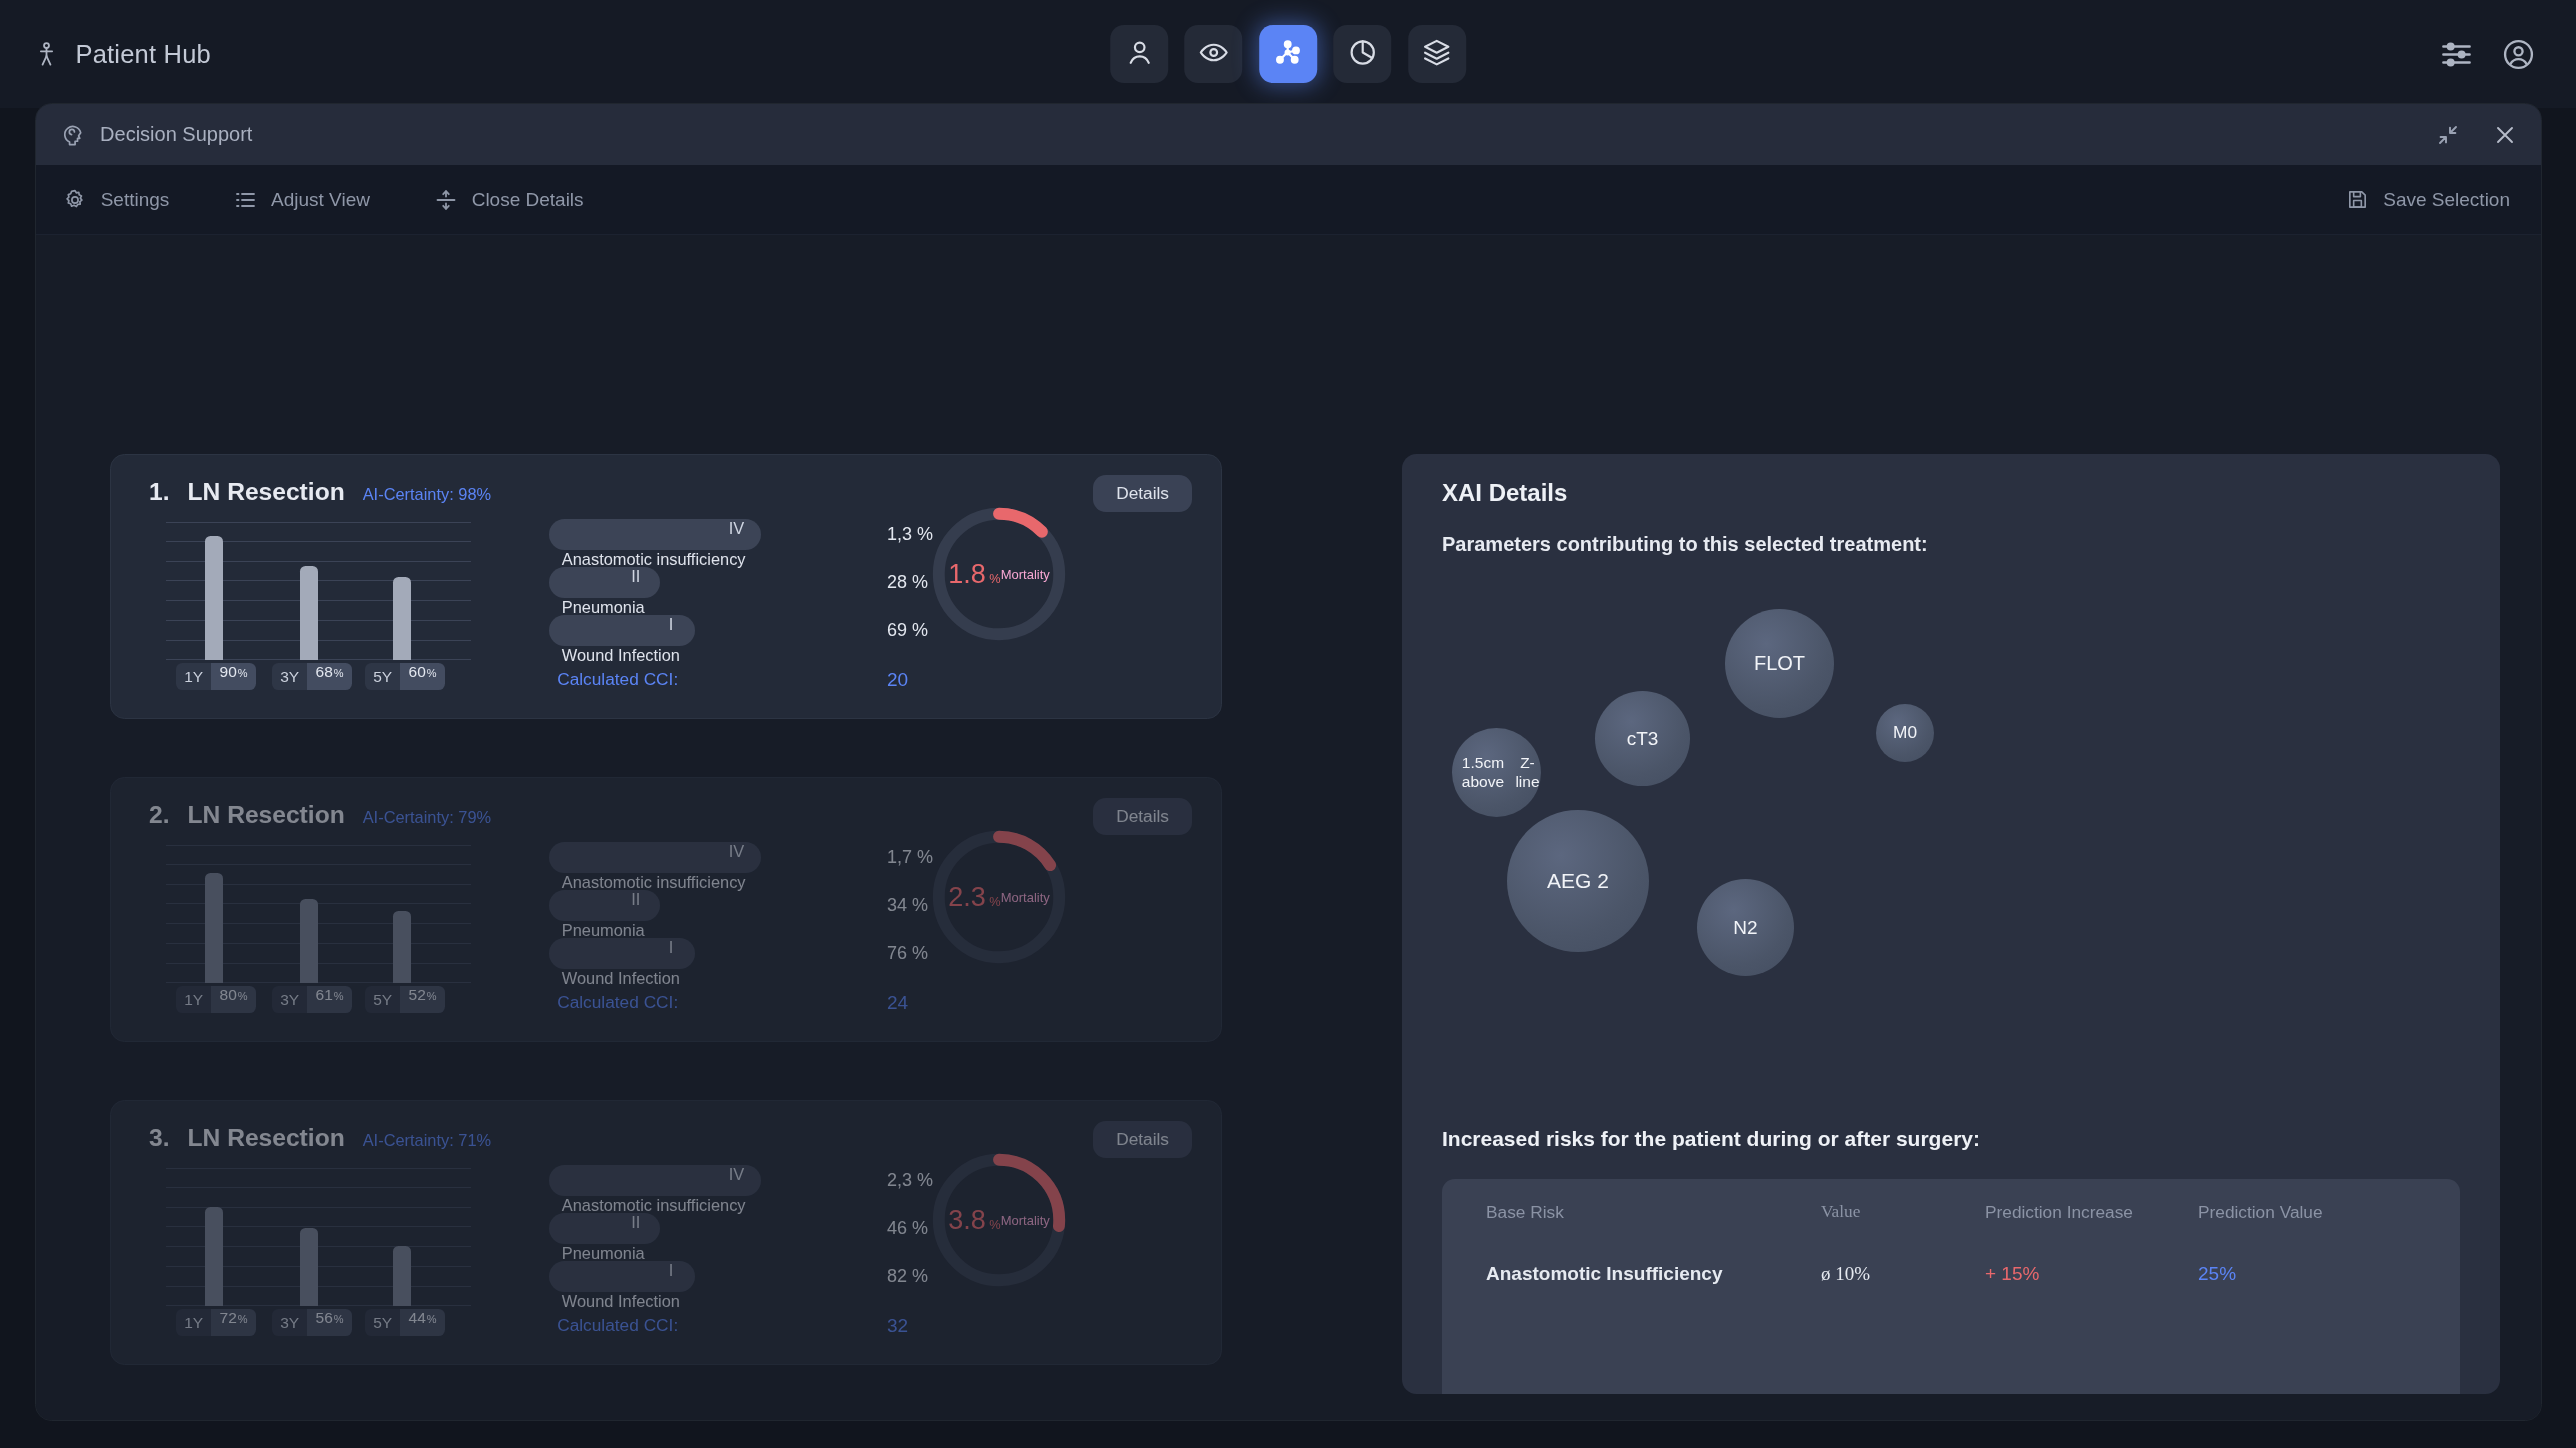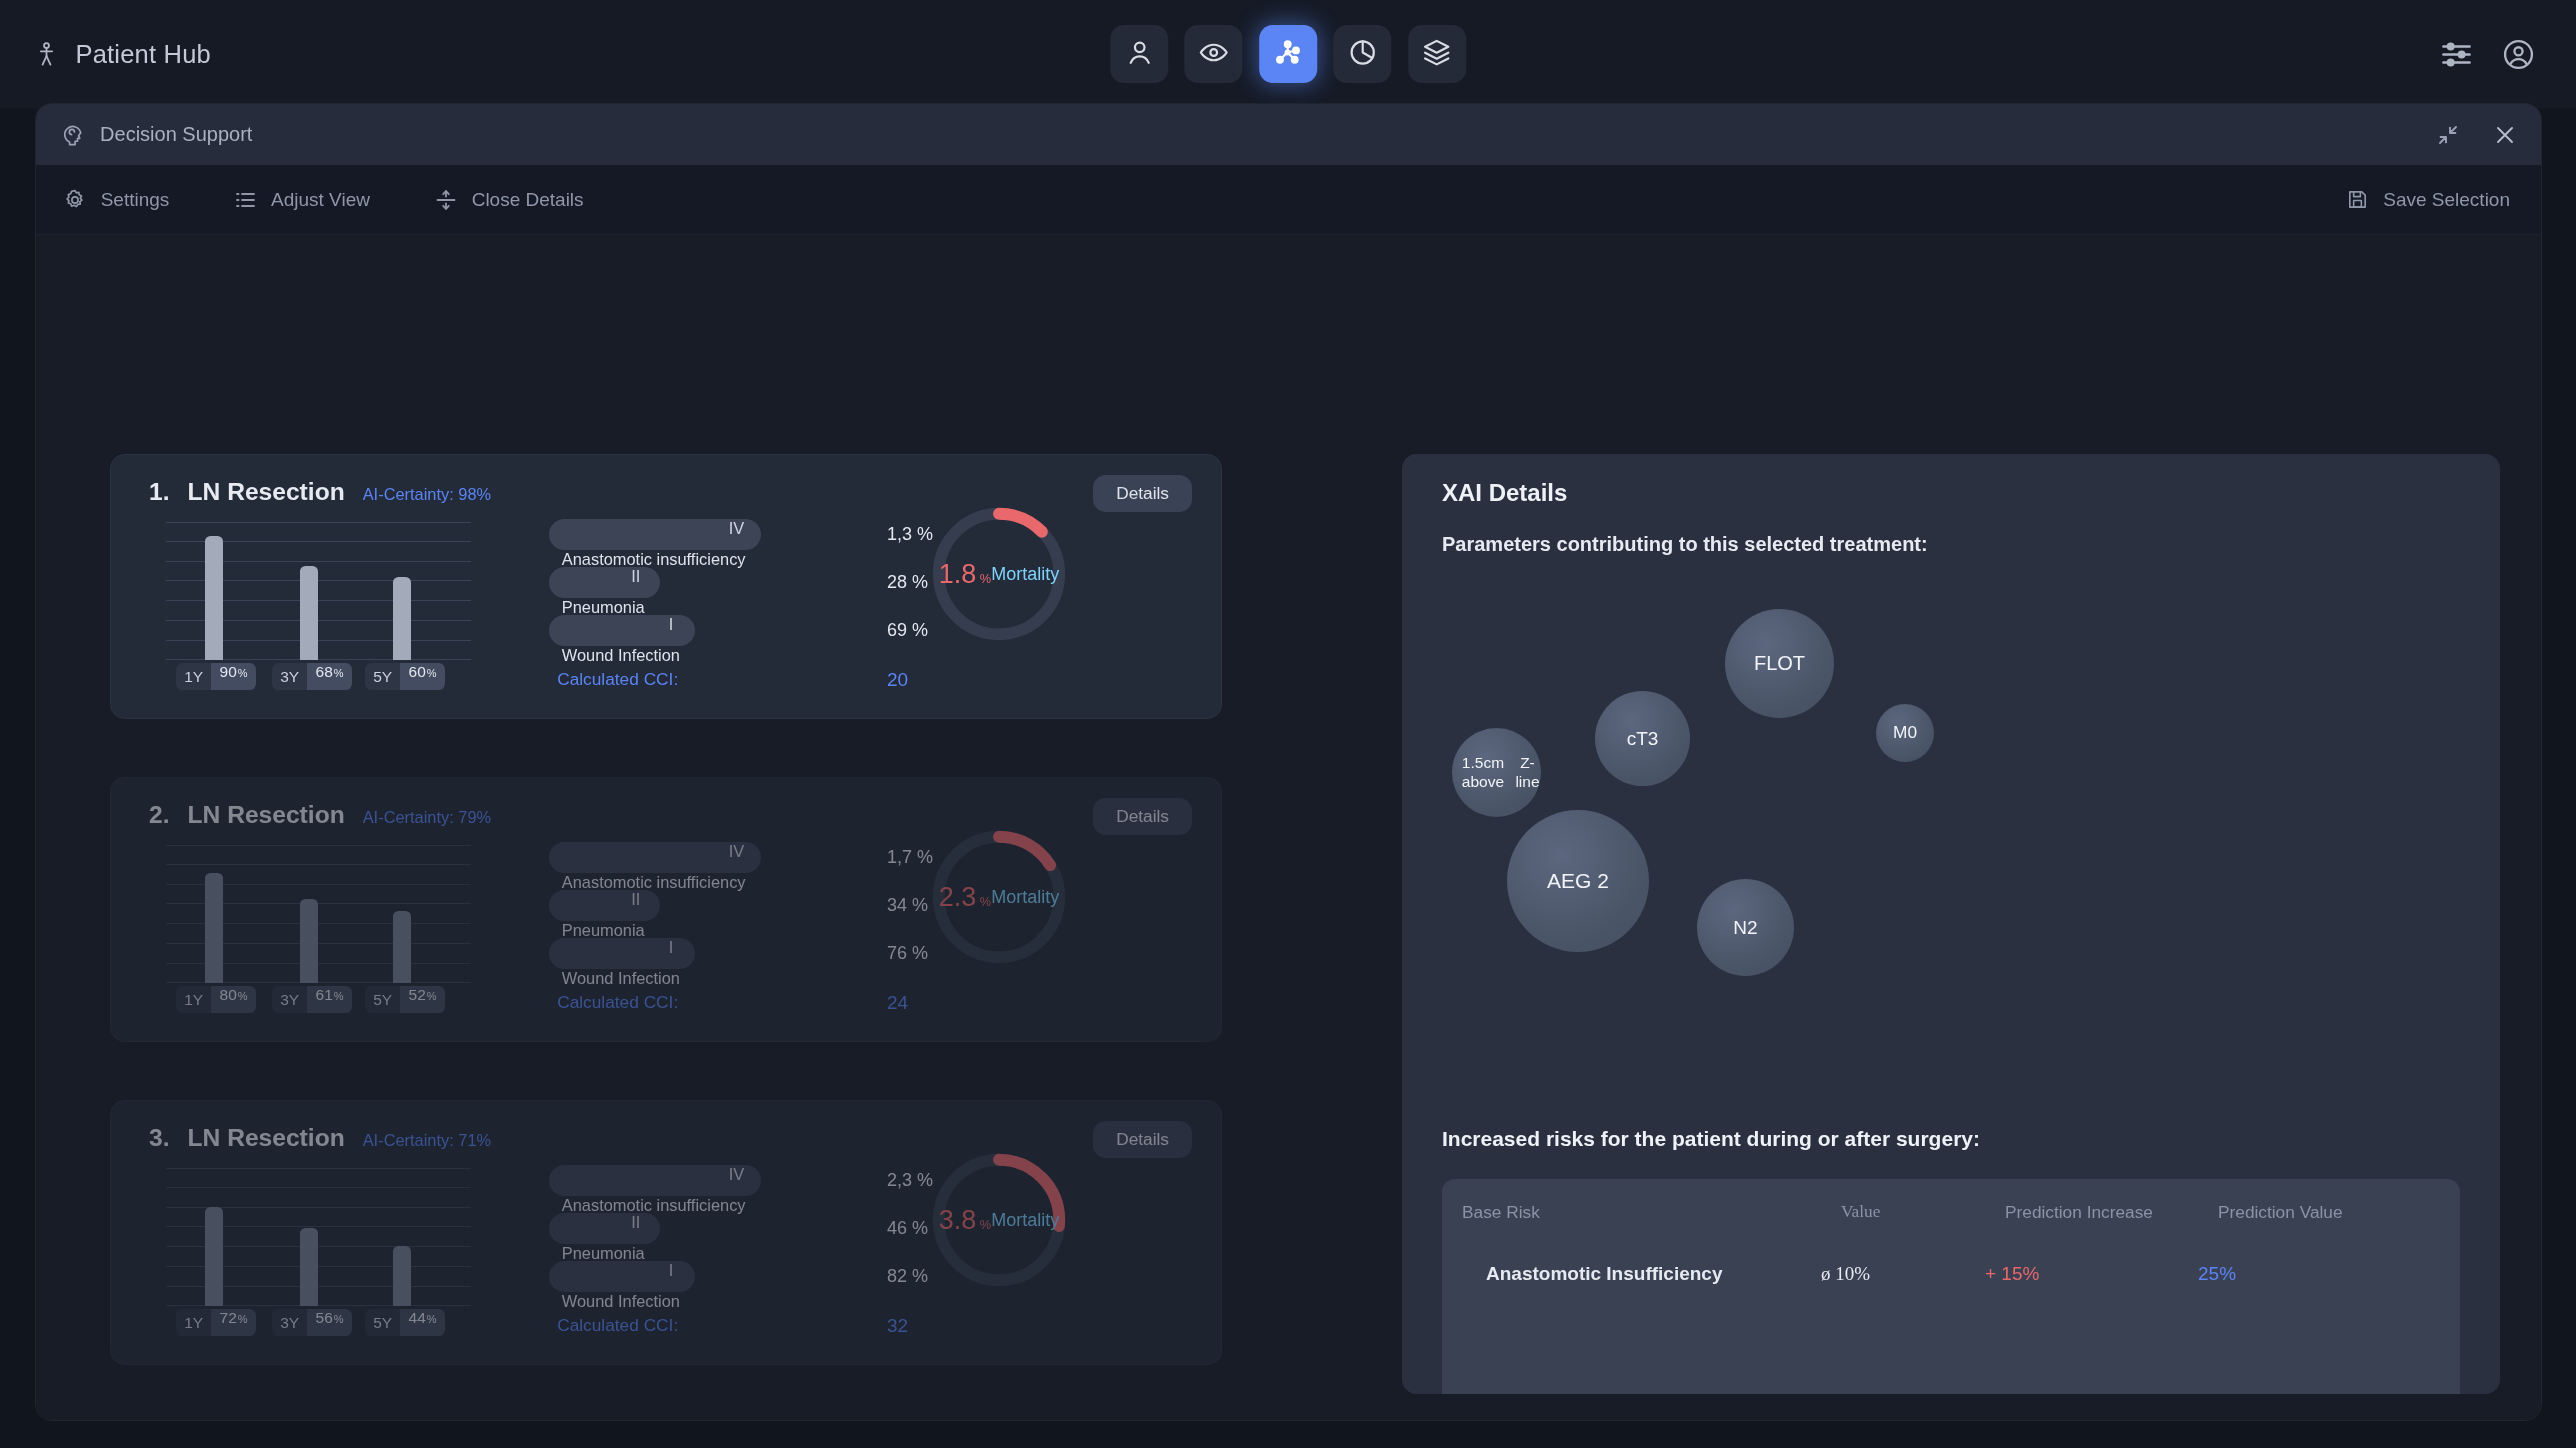--- a/index.html
+++ b/index.html
@@ -334,22 +334,22 @@
   }
   .donut-num {
     font-size: 27px;
     color: #e8686c;
     display: flex;
     align-items: baseline;
     gap: 3.6px;
   }
   .donut-num small { font-size: 12.8px; }
   .donut-label {
-    font-size: 18px;
-    color: #7dd3fc;
+    font-size: 13px;
+    color: #f9a8d4;
     margin-top: 1px;
   }
 
   
   .xai {
     position: absolute;
     left: 1366px; top: 219px;
     width: 1098px; height: 940px;
     border-radius: 14.6px;
     background: #2a3040;
@@ -415,21 +415,20 @@
     align-items: center;
   }
   .rt-c { flex-shrink: 0; }
   .rt-c1 { width: 379px; padding-left: 44px; }
   .rt-c2 { width: 164px; font-family: Liberation Serif, serif; }
   .rt-c3 { width: 213px; }
   .rt-c4 { width: 217px; }
   .rt-head .rt-c {
     font-size: 17.3px;
     color: #8b93a5;
-    padding-left: 20px;
   }
   .rt-row .rt-c {
     font-size: 19px;
     color: #e6eaf1;
   }
   .rt-row .rt-c1 { font-weight: bold; }
   .rt-row .rt-c3 { color: #e8686c; }
   .rt-row .rt-c4 { color: #5b84f5; }
 </style>
 </head>

